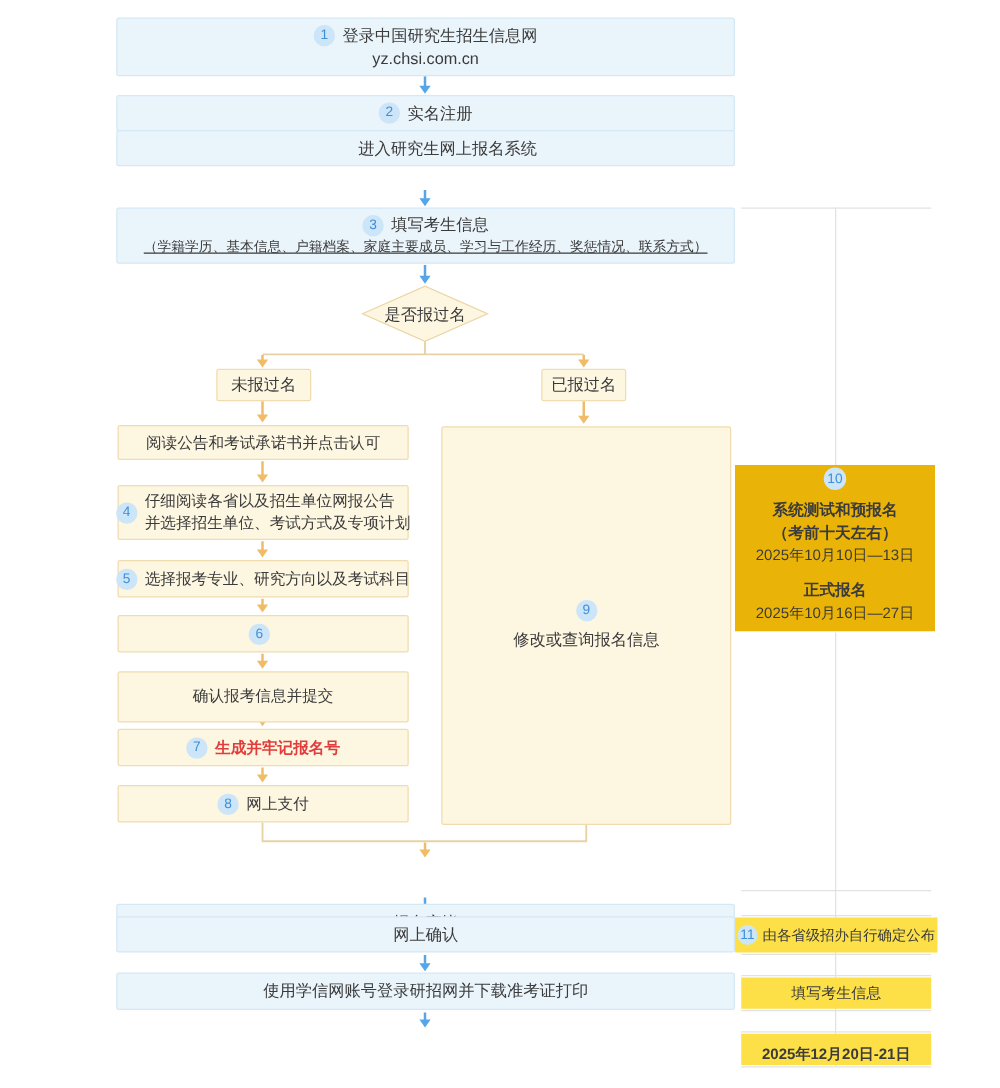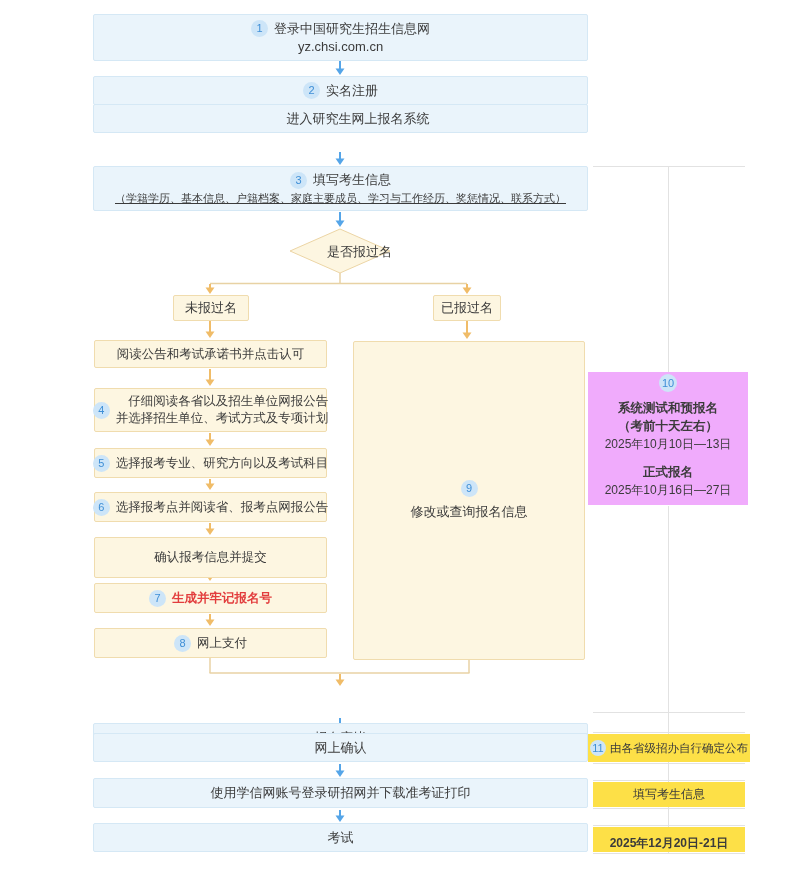--- a/index.html
+++ b/index.html
@@ -21,41 +21,41 @@
     position:relative;width:800px;height:870px;background:#fff;overflow:hidden;
     font-family:"Liberation Sans","DejaVu Sans",sans-serif;color:var(--ink);
   }
   .page svg.connectors{position:absolute;left:0;top:0;z-index:0;}
   .box{
     position:absolute;display:flex;align-items:center;justify-content:center;
     box-sizing:border-box;border-radius:2px;font-size:13px;line-height:1.35;
     z-index:2;white-space:nowrap;
   }
   .blue{background:var(--box-blue-bg);border:1px solid var(--box-blue-border);}
-  .cream{background:var(--box-cream-bg);border:1px solid var(--box-cream-border);text-align:right;}
+  .cream{background:var(--box-cream-bg);border:1px solid var(--box-cream-border);}
   .wide{left:93px;width:495px;}
   .leftcol{left:94px;width:233px;}
   .col{flex-direction:column;}
   .row{display:flex;align-items:center;justify-content:center;}
   .num{
     display:inline-flex;align-items:center;justify-content:center;flex:none;
     width:17px;height:17px;border-radius:50%;background:var(--circle-bg);
     color:var(--circle-text);font-size:11px;margin-right:6px;
   }
   .detail{font-size:11px;margin-top:2px;text-decoration:underline;}
   .redtext{color:var(--red-text);font-weight:bold;}
   .diamond-label{
-    position:absolute;left:288px;top:243px;width:104px;text-align:right;
+    position:absolute;left:288px;top:243px;width:104px;text-align:center;
     font-size:13px;z-index:2;
   }
   .bigbox-inner{display:flex;flex-direction:column;align-items:center;gap:6px;}
   .ann{position:absolute;z-index:2;background:#fde047;display:flex;align-items:center;
     justify-content:center;font-size:11.5px;white-space:nowrap;}
   .ann-block{
-    position:absolute;left:588px;top:372px;width:160px;z-index:2;background:#f0abfc;
+    position:absolute;left:588px;top:372px;width:160px;z-index:2;background:#eab308;
     display:flex;flex-direction:column;align-items:center;
     font-size:12px;line-height:18px;padding:2px 0 6px;
   }
   .ann-block .num{margin:0 0 7px 0;width:18px;height:18px;}
   .b{font-weight:bold;font-size:12.5px;}
   .gap-top{margin-top:10px;}
 </style>
 </head>
 <body>
 
@@ -177,21 +177,20 @@
     </span>
   </div>
 
   <div class="box cream leftcol" style="top:448px;height:30px;font-size:12.5px;">
     <span class="num">5</span>
     <span>选择报考专业、研究方向以及考试科目</span>
   </div>
 
   <div class="box cream leftcol" style="top:492px;height:30px;font-size:12.5px;">
     <span class="num">6</span>
-    <span>选择报考点并阅读省、报考点网报公告</span>
   </div>
 
   <div class="box cream leftcol" style="top:537px;height:41px;font-size:12.5px;">
     <span>确认报考信息并提交</span>
   </div>
 
   <div class="box cream leftcol" style="top:583px;height:30px;font-size:12.5px;">
     <span class="num">7</span>
     <span class="redtext">生成并牢记报名号</span>
   </div>
@@ -209,23 +208,20 @@
   </div>
 
   <div class="box blue wide" style="top:687px;height:29px;margin-top:36px;">
     <span>报名完毕</span>
   </div>
   <div class="box blue wide" style="top:733px;height:29px;">
     <span>网上确认</span>
   </div>
   <div class="box blue wide" style="top:778px;height:30px;">
     <span>使用学信网账号登录研招网并下载准考证打印</span>
-  </div>
-  <div class="box blue wide" style="top:823px;height:29px;">
-    <span>考试</span>
   </div>
 
   <div class="ann-block">
     <span class="num">10</span>
     <span class="b">系统测试和预报名</span>
     <span class="b">（考前十天左右）</span>
     <span>2025年10月10日—13日</span>
     <span class="b gap-top">正式报名</span>
     <span>2025年10月16日—27日</span>
   </div>

